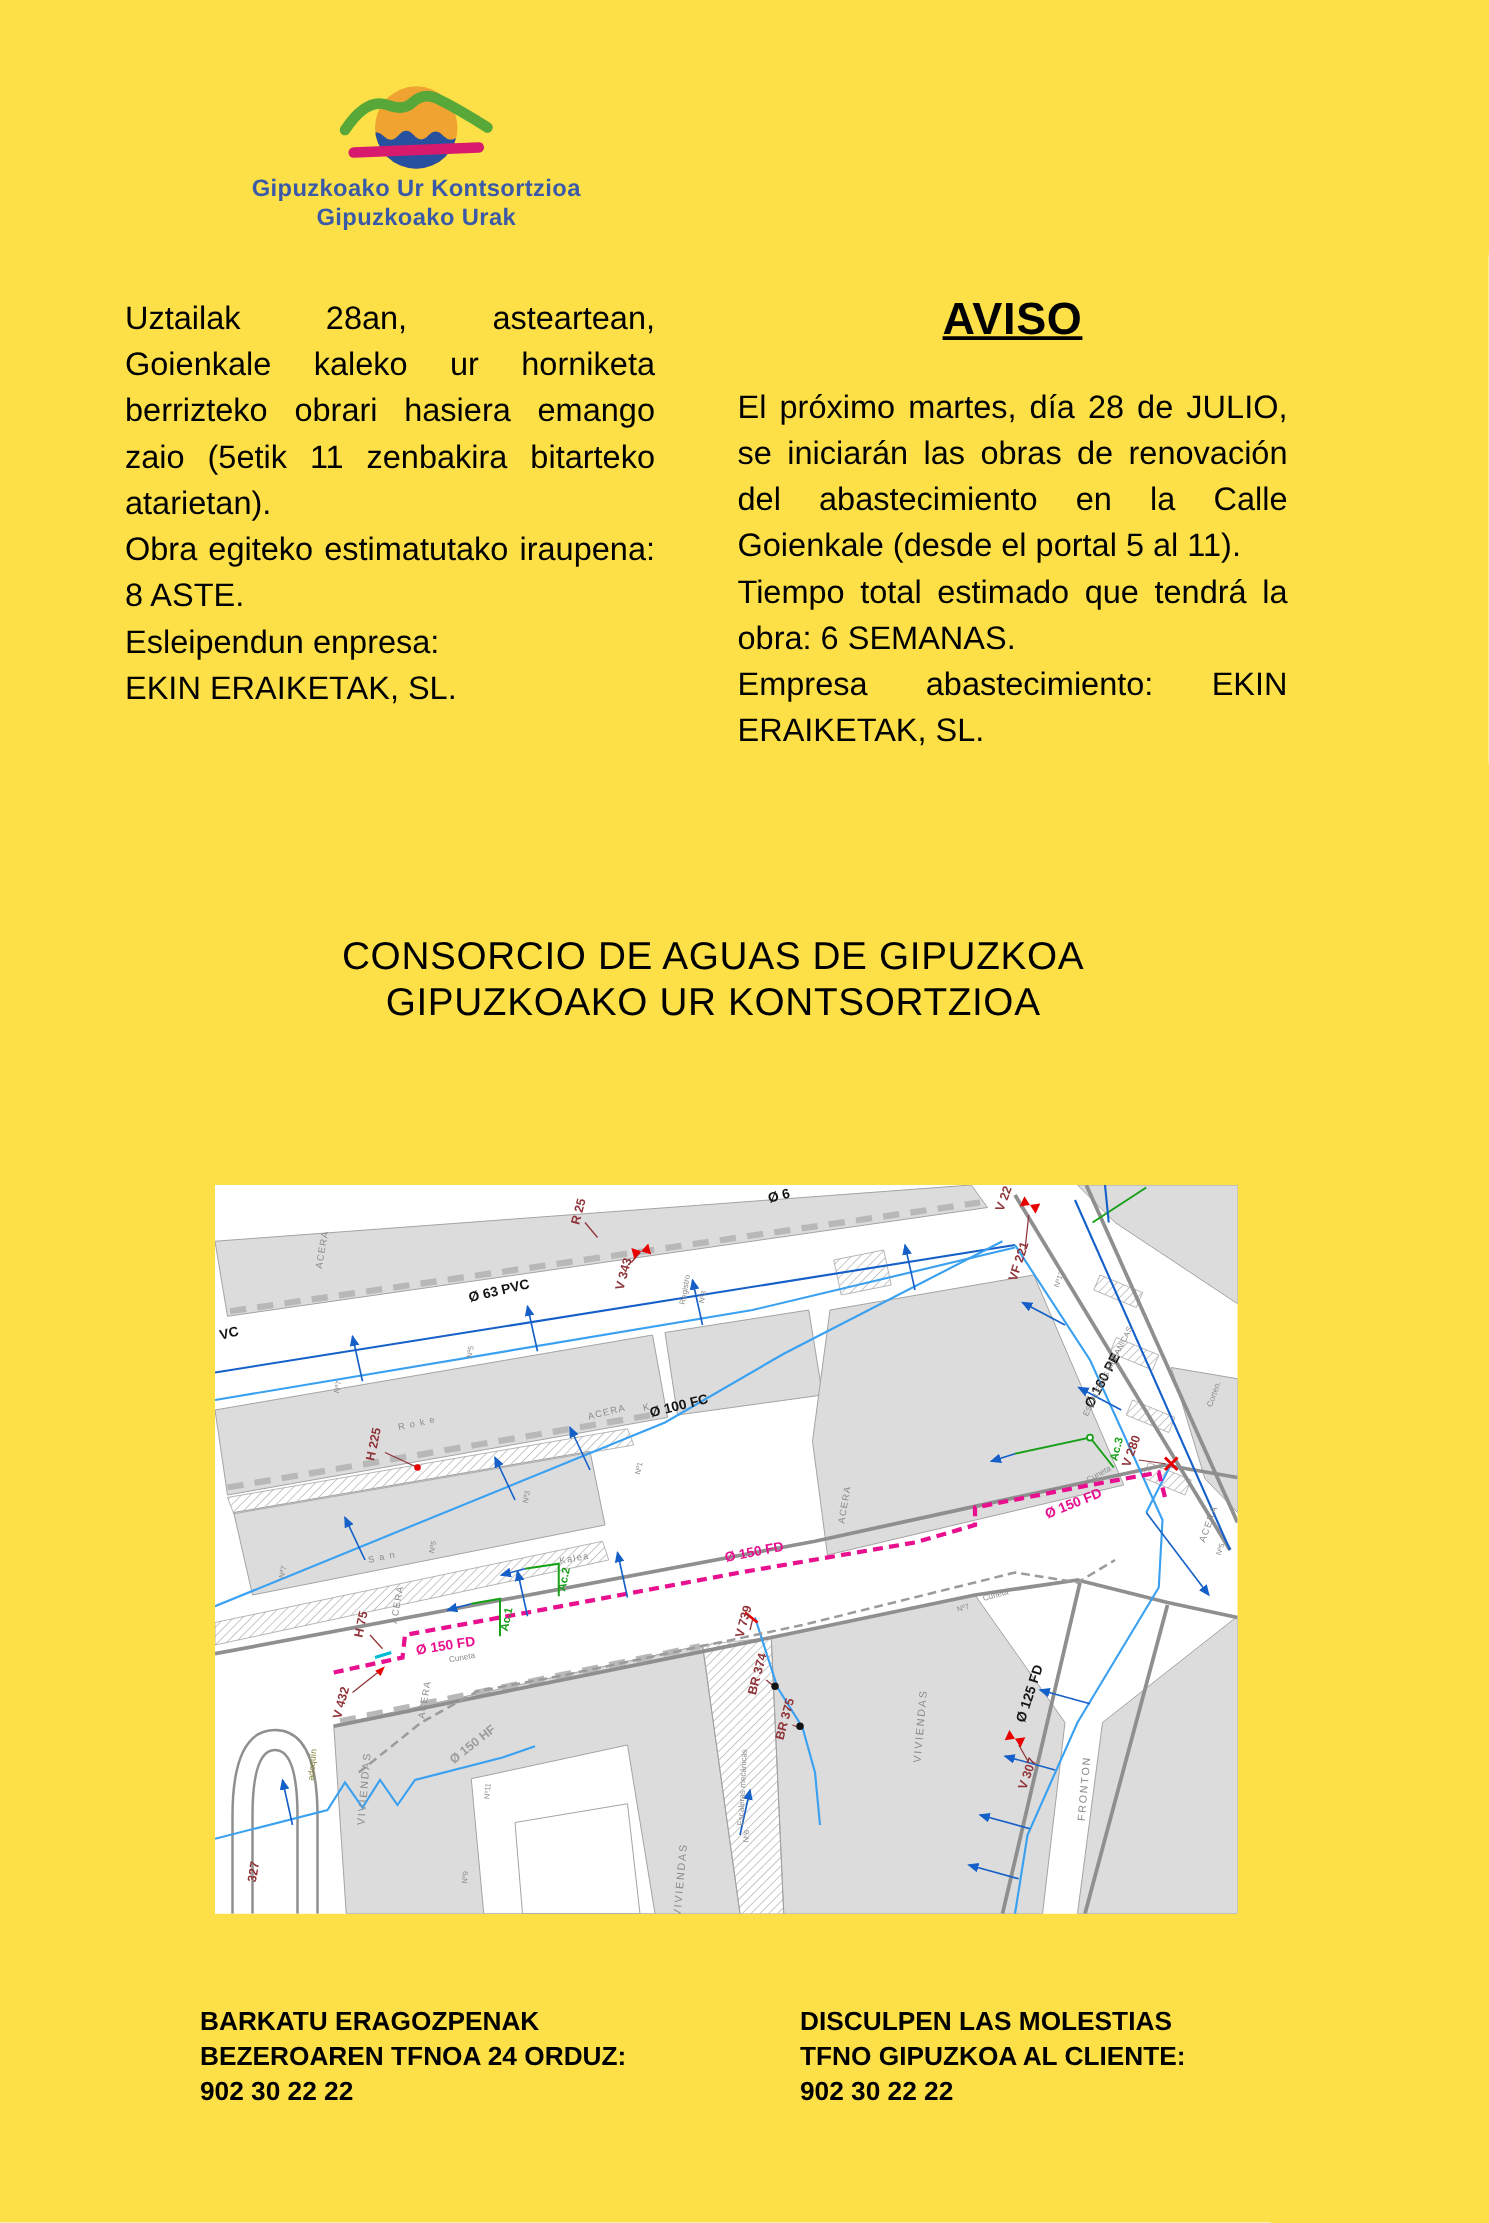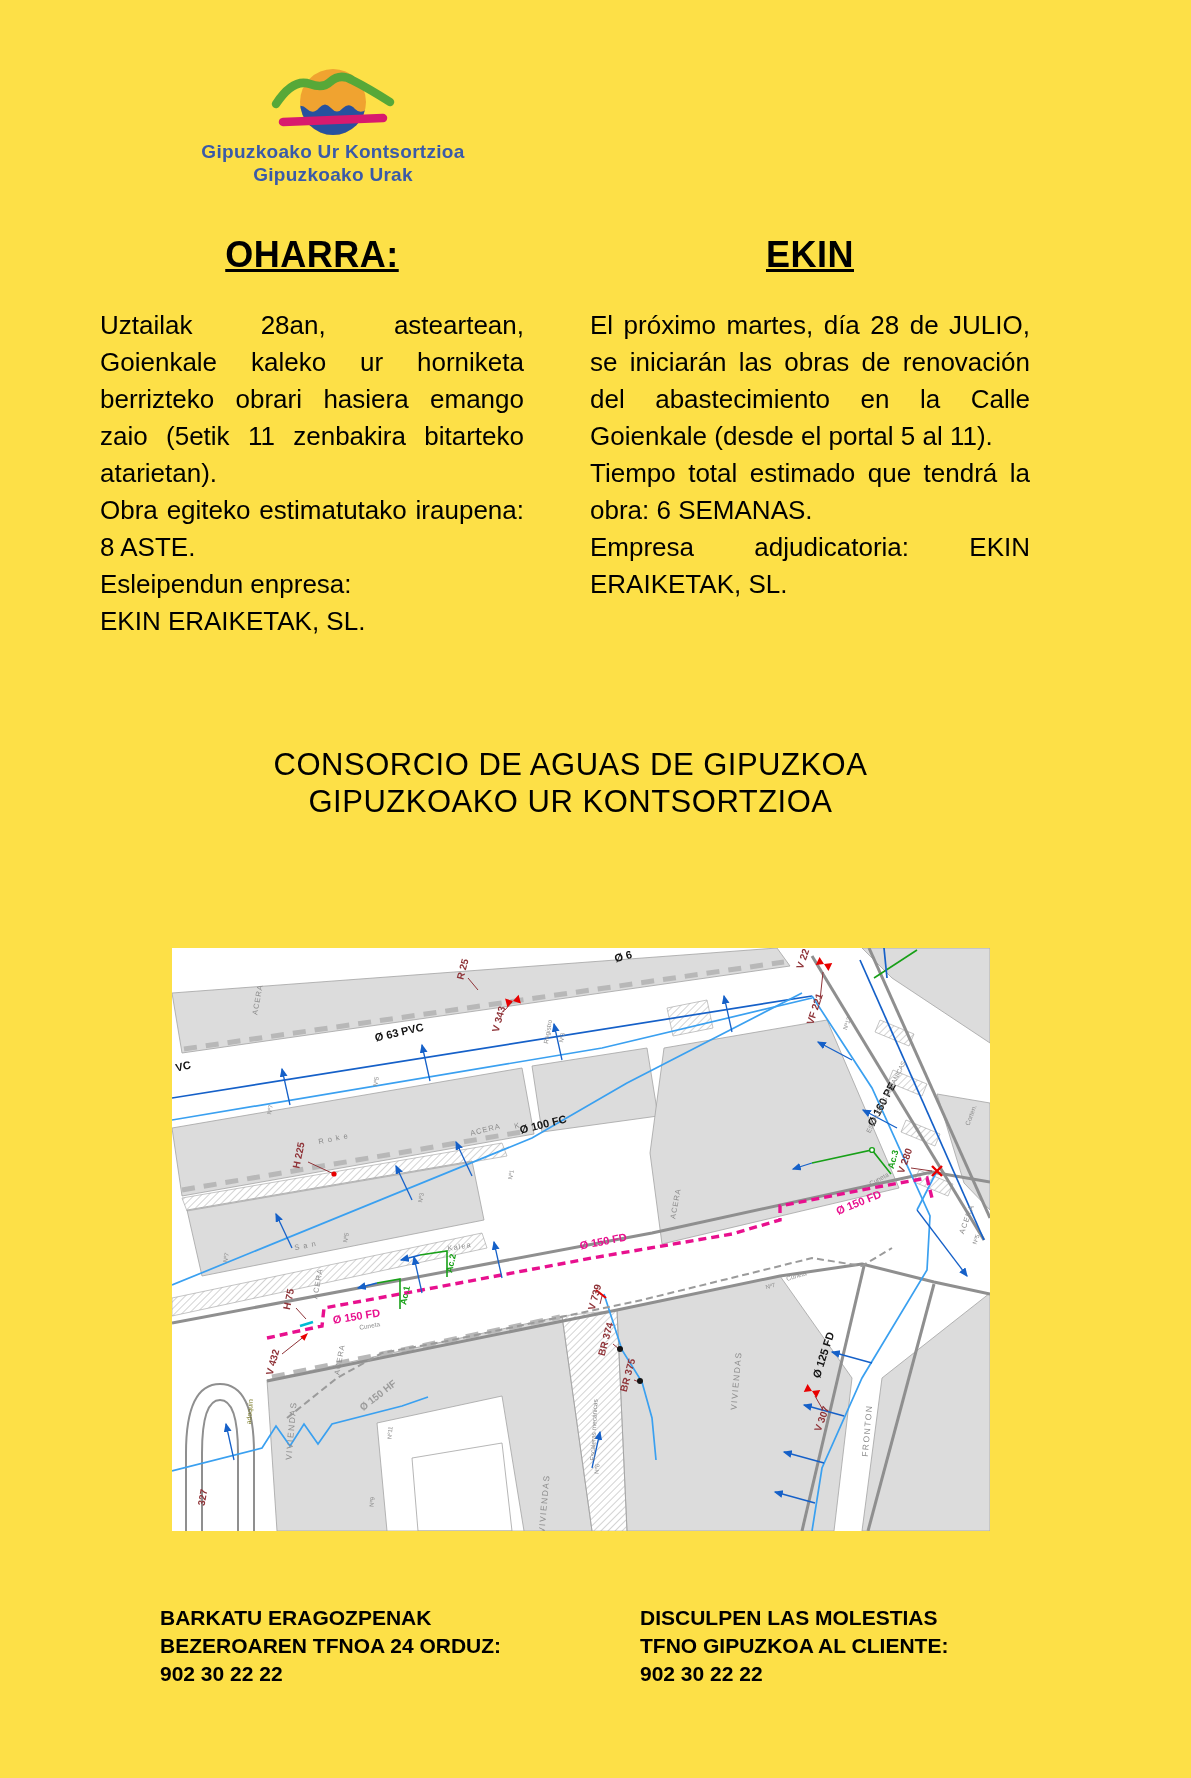--- a/index.html
+++ b/index.html
@@ -70,31 +70,30 @@
       <circle cx="65" cy="42" r="33" fill="#f0a330"></circle>
       <path clip-path="url(#lc)" fill="#27519e" d="M25,50 Q32,42 39,49 Q45,55 51,48 Q57,41 63,48 Q69,55 75,48 Q81,42 87,49 Q93,55 100,48 Q104,44 110,48 L110,78 L25,78 Z"></path>
       <path d="M8,44 Q25,18 42,24 Q55,29 62,22 Q72,13 84,20 Q100,28 122,42" fill="none" stroke="#57a838" stroke-width="8.5" stroke-linecap="round"></path>
       <path d="M15,62 L115,58" fill="none" stroke="#d81a6e" stroke-width="8.5" stroke-linecap="round"></path>
     </svg>
     <div class="logo-line">Gipuzkoako Ur Kontsortzioa</div>
     <div class="logo-line">Gipuzkoako Urak</div>
   </div>
 
   <section class="col col-l">
-    <h2>OHARRA:</h2>
     <p>Uztailak 28an, asteartean, Goienkale kaleko ur horniketa berrizteko obrari hasiera emango zaio (5etik 11 zenbakira bitarteko atarietan).</p>
     <p class="mt1">Obra egiteko estimatutako iraupena: 8 ASTE.</p>
     <p class="mt2"><span>Esleipendun enpresa:</span><br><span>EKIN ERAIKETAK, SL.</span></p>
   </section>
 
   <section class="col col-r">
-    <h2>EKIN</h2>
+    <h2>AVISO</h2>
     <p>El próximo martes, día 28 de JULIO, se iniciarán las obras de renovación del abastecimiento en la Calle Goienkale (desde el portal 5 al 11).</p>
     <p class="mt1">Tiempo total estimado que tendrá la obra: 6 SEMANAS.</p>
-    <p class="mt2">Empresa adjudicatoria: EKIN ERAIKETAK, SL.</p>
+    <p class="mt2">Empresa abastecimiento: EKIN ERAIKETAK, SL.</p>
   </section>
 
   <div class="map-title">
     <div>CONSORCIO DE AGUAS DE GIPUZKOA</div>
     <div>GIPUZKOAKO UR KONTSORTZIOA</div>
   </div>
 
   <div class="map">
     <svg viewBox="0 0 818 583">
       <defs>

